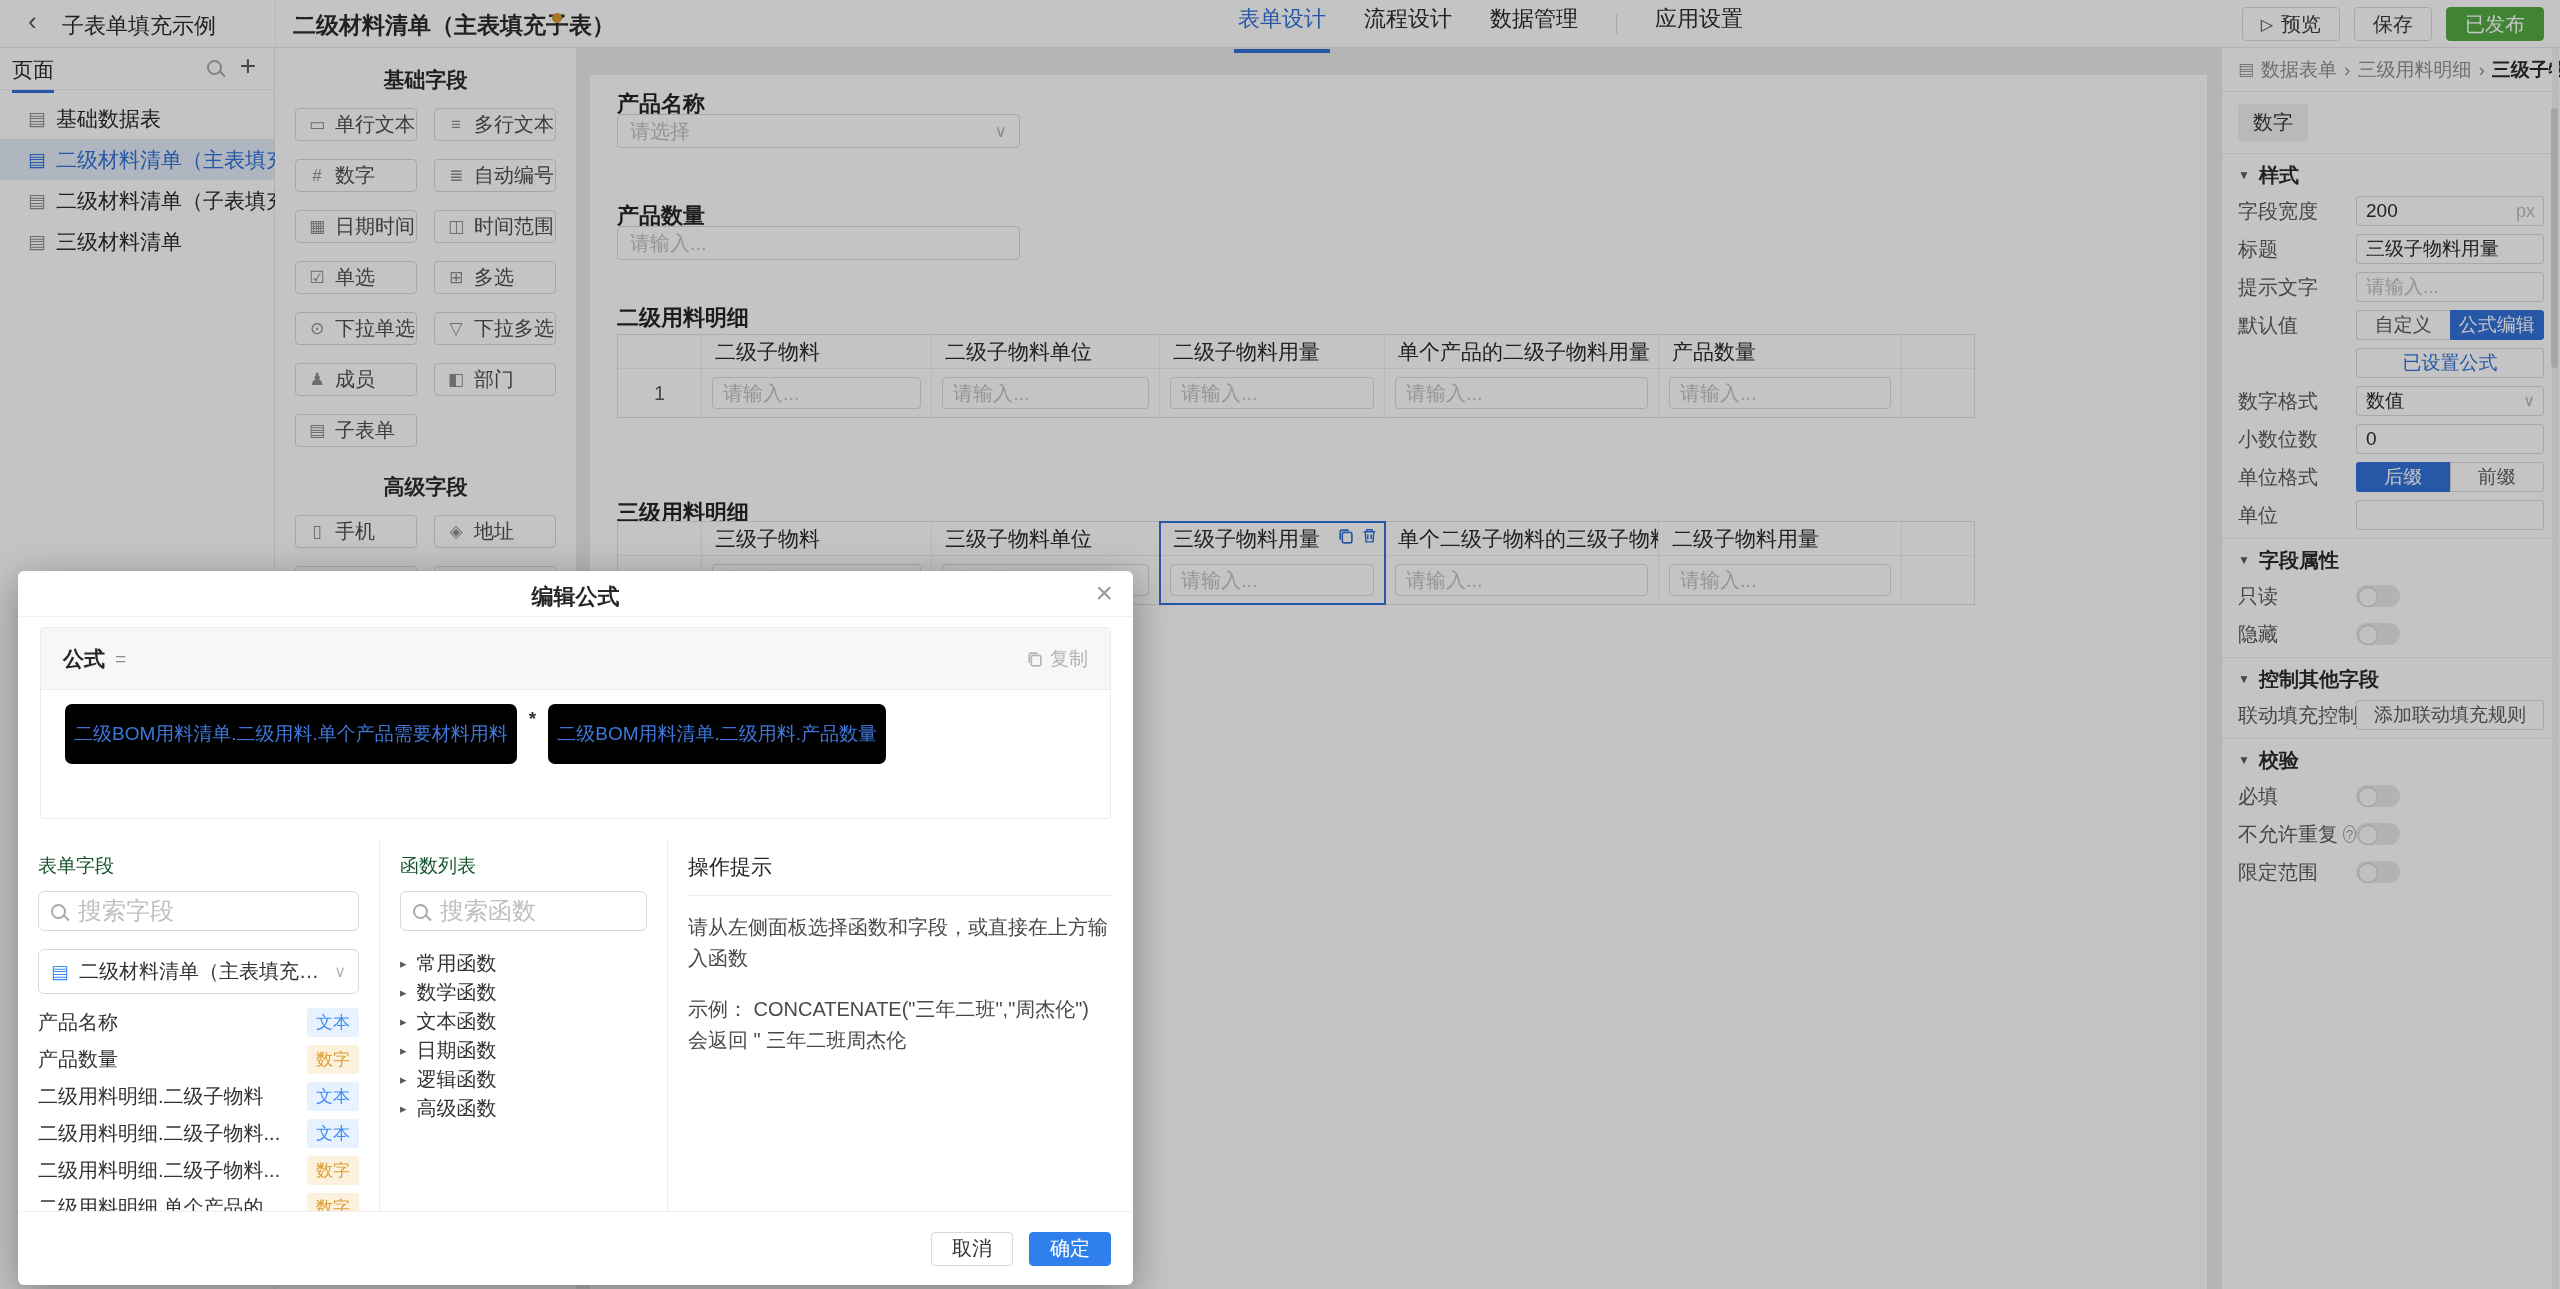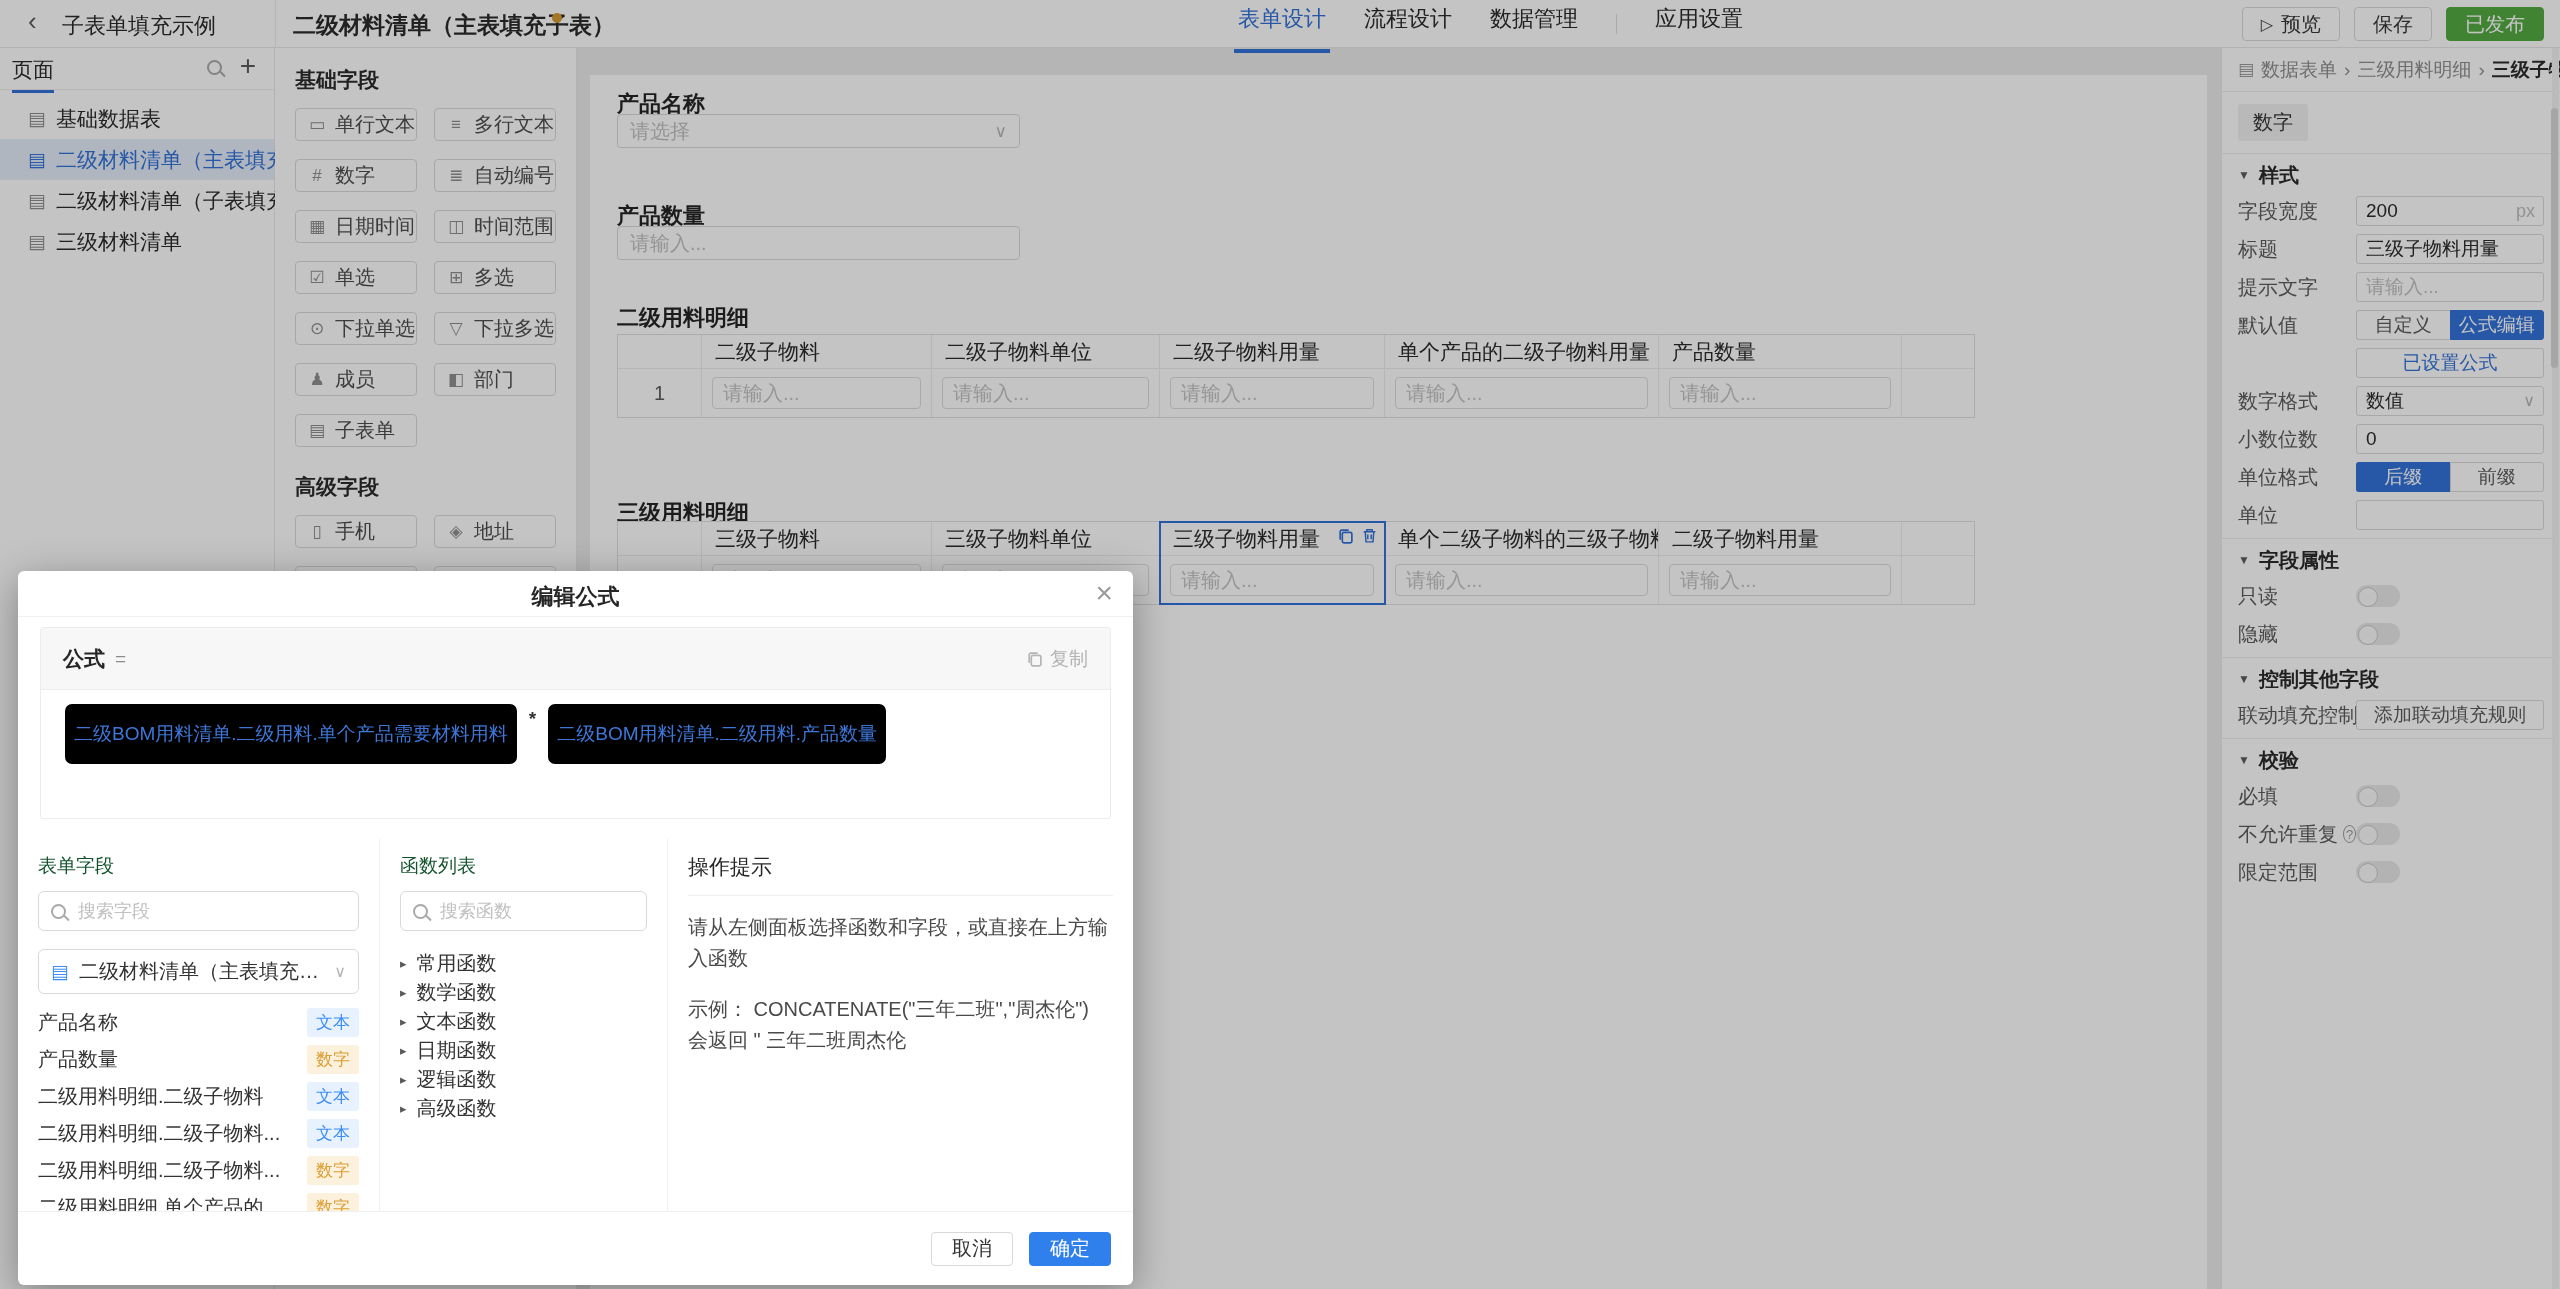--- a/index.html
+++ b/index.html
@@ -31,21 +31,21 @@
   .mag::after{content:"";position:absolute;width:7px;height:2px;background:#a9a9a9;transform:rotate(45deg);right:-6px;bottom:-2px;}
   .sb-search{position:absolute;right:52px;top:12px;cursor:pointer;}
   .sb-plus{position:absolute;right:18px;top:2px;font-size:28px;color:#595959;cursor:pointer;}
   .sb-item{height:41px;display:flex;align-items:center;padding-left:28px;gap:10px;font-size:21px;color:#262626;cursor:pointer;white-space:nowrap;}
   .sb-item .ic{color:#8c8c8c;font-size:19px;}
   .sb-item.sel{background:#e3ecf8;color:#2e6fd8;}
   .sb-item.sel .ic{color:#2e6fd8;}
 
   
   #palette{position:absolute;left:275px;top:48px;width:302px;height:1241px;background:#fff;border-right:1px solid #e8e8e8;padding:16px 20px;}
-  .pal-title{font-size:21px;font-weight:700;color:#262626;margin:2px 0 14px 0;}
+  .pal-title{font-size:21px;font-weight:700;color:#262626;margin:2px 0 14px 0;text-align:center;}
   .pal-grid{display:grid;grid-template-columns:1fr 1fr;gap:18px 17px;margin-bottom:26px;}
   .pal-btn{height:33px;border:1px solid #d9d9d9;border-radius:4px;display:flex;align-items:center;padding-left:12px;gap:9px;font-size:20px;color:#4a4a4a;background:#fff;cursor:grab;white-space:nowrap;}
   .pal-btn .ic{color:#8c8c8c;font-size:17px;width:18px;text-align:center;}
 
   
   #canvas{position:absolute;left:577px;top:48px;width:1644px;height:1241px;background:#ebebeb;}
   #card{position:absolute;left:13px;top:27px;width:1617px;height:1214px;background:#fff;}
   .f-label{position:absolute;font-size:22px;font-weight:700;color:#1f1f1f;white-space:nowrap;}
   .f-input{position:absolute;border:1px solid #d9d9d9;border-radius:4px;background:#fff;display:flex;align-items:center;padding:0 12px;font-size:20px;color:#c0c0c0;}
   .f-input .chev{margin-left:auto;color:#b5b5b5;font-size:17px;}
@@ -102,21 +102,21 @@
   .fx-body{padding:14px 24px;display:flex;align-items:flex-start;flex-wrap:wrap;gap:4px;}
   .token{background:#000000;color:#3e77d9;font-size:19px;padding:17px 9px;border-radius:7px;white-space:nowrap;cursor:pointer;}
   .op{font-size:19px;color:#333;font-weight:700;padding:4px 8px;}
   .m-panels{position:absolute;left:0;right:0;top:268px;bottom:74px;display:flex;overflow:hidden;}
   .mp{padding:14px 20px;overflow:hidden;}
   .mp-left{width:362px;flex:none;border-right:1px solid #eee;}
   .mp-mid{width:288px;flex:none;border-right:1px solid #eee;}
   .mp-right{flex:1;}
   .mp-title{font-size:19px;color:#14532d;margin-bottom:12px;}
   .m-search{height:40px;border:1px solid #d9d9d9;border-radius:6px;display:flex;align-items:center;gap:10px;padding:0 12px;}
-  .m-search input{border:none;outline:none;font-size:18px;width:100%;color:#1d4ed8;}
+  .m-search input{border:none;outline:none;font-size:24px;width:100%;color:#1d4ed8;}
   .m-search input::placeholder{color:#c0c0c0;}
   .m-selector{margin-top:18px;height:45px;border:1px solid #d9d9d9;border-radius:6px;display:flex;align-items:center;gap:10px;padding:0 12px;font-size:20px;color:#333;cursor:pointer;}
   .m-selector .fic{color:#3e8df7;font-size:19px;}
   .m-selector .lbl{white-space:nowrap;overflow:hidden;text-overflow:ellipsis;}
   .m-selector .chev{margin-left:auto;color:#b5b5b5;font-size:16px;}
   .fld-row{height:37px;display:flex;align-items:center;font-size:20px;color:#333;cursor:pointer;}
   .fld-row .nm{white-space:nowrap;overflow:hidden;max-width:252px;}
   .badge{margin-left:auto;font-size:17px;padding:3px 9px;border-radius:3px;white-space:nowrap;}
   .badge.b-text{color:#3e8df7;background:#e7f2fe;}
   .badge.b-num{color:#dd9e33;background:#fbf1dd;}

